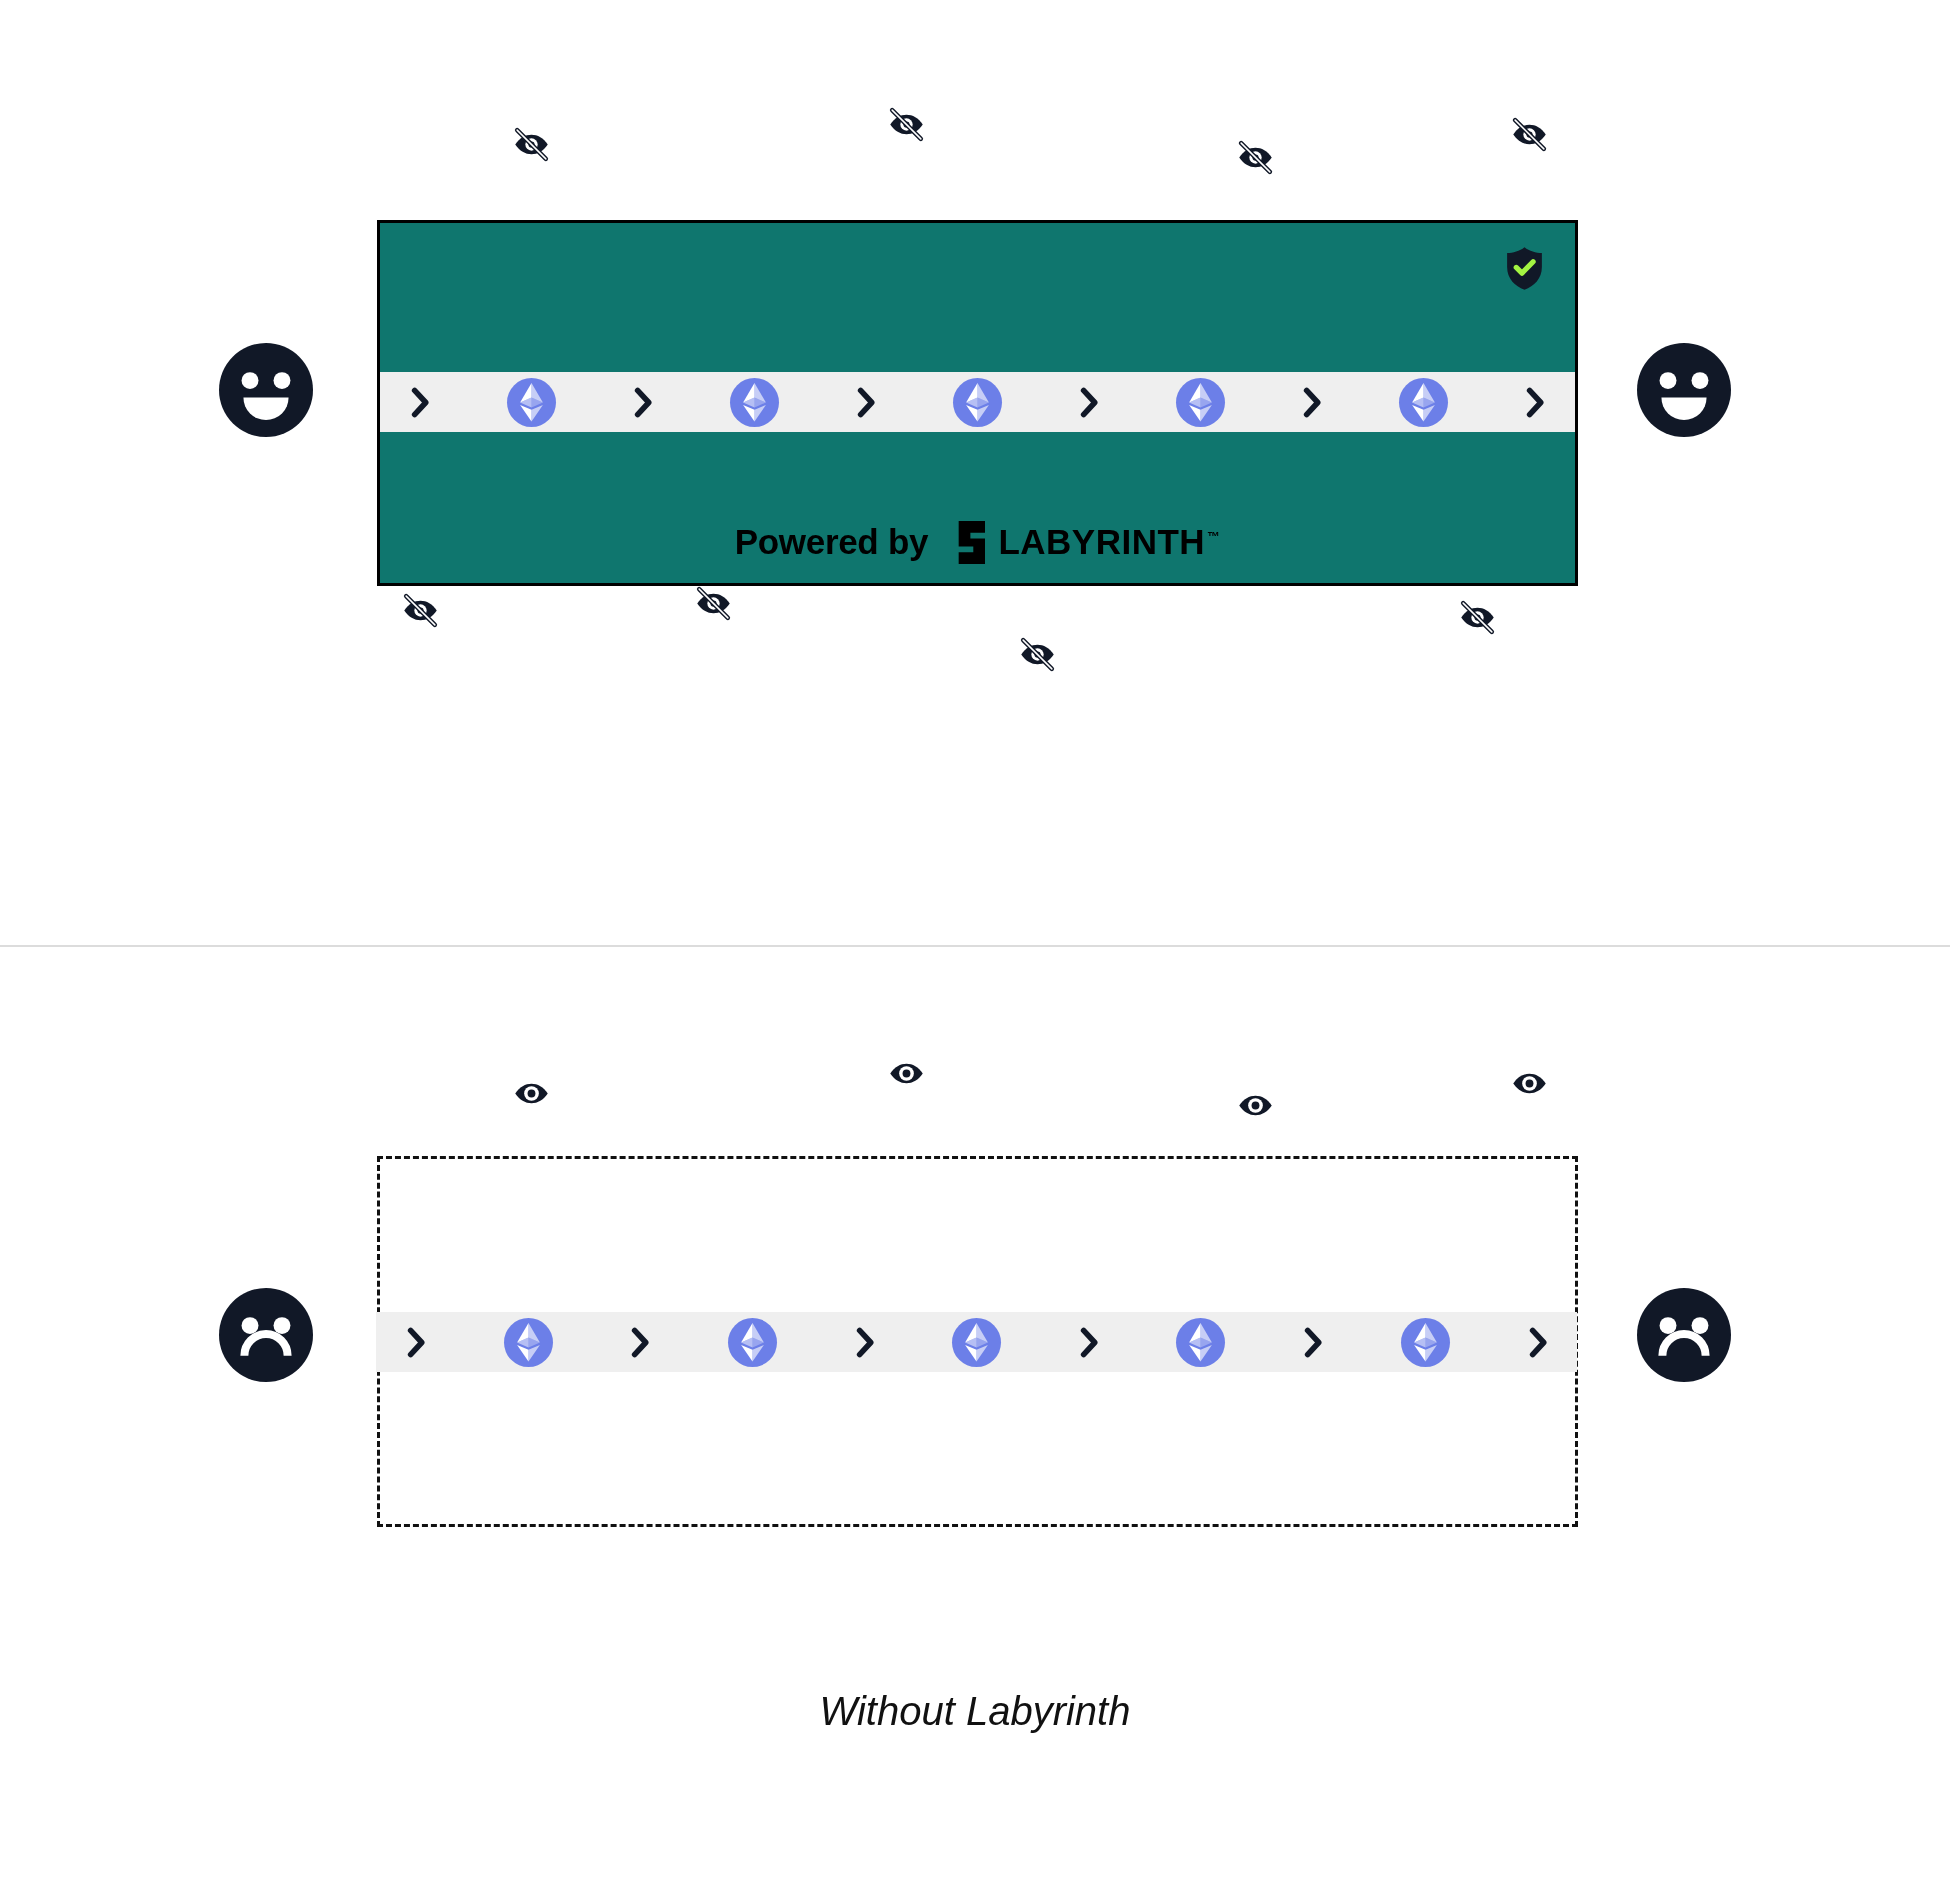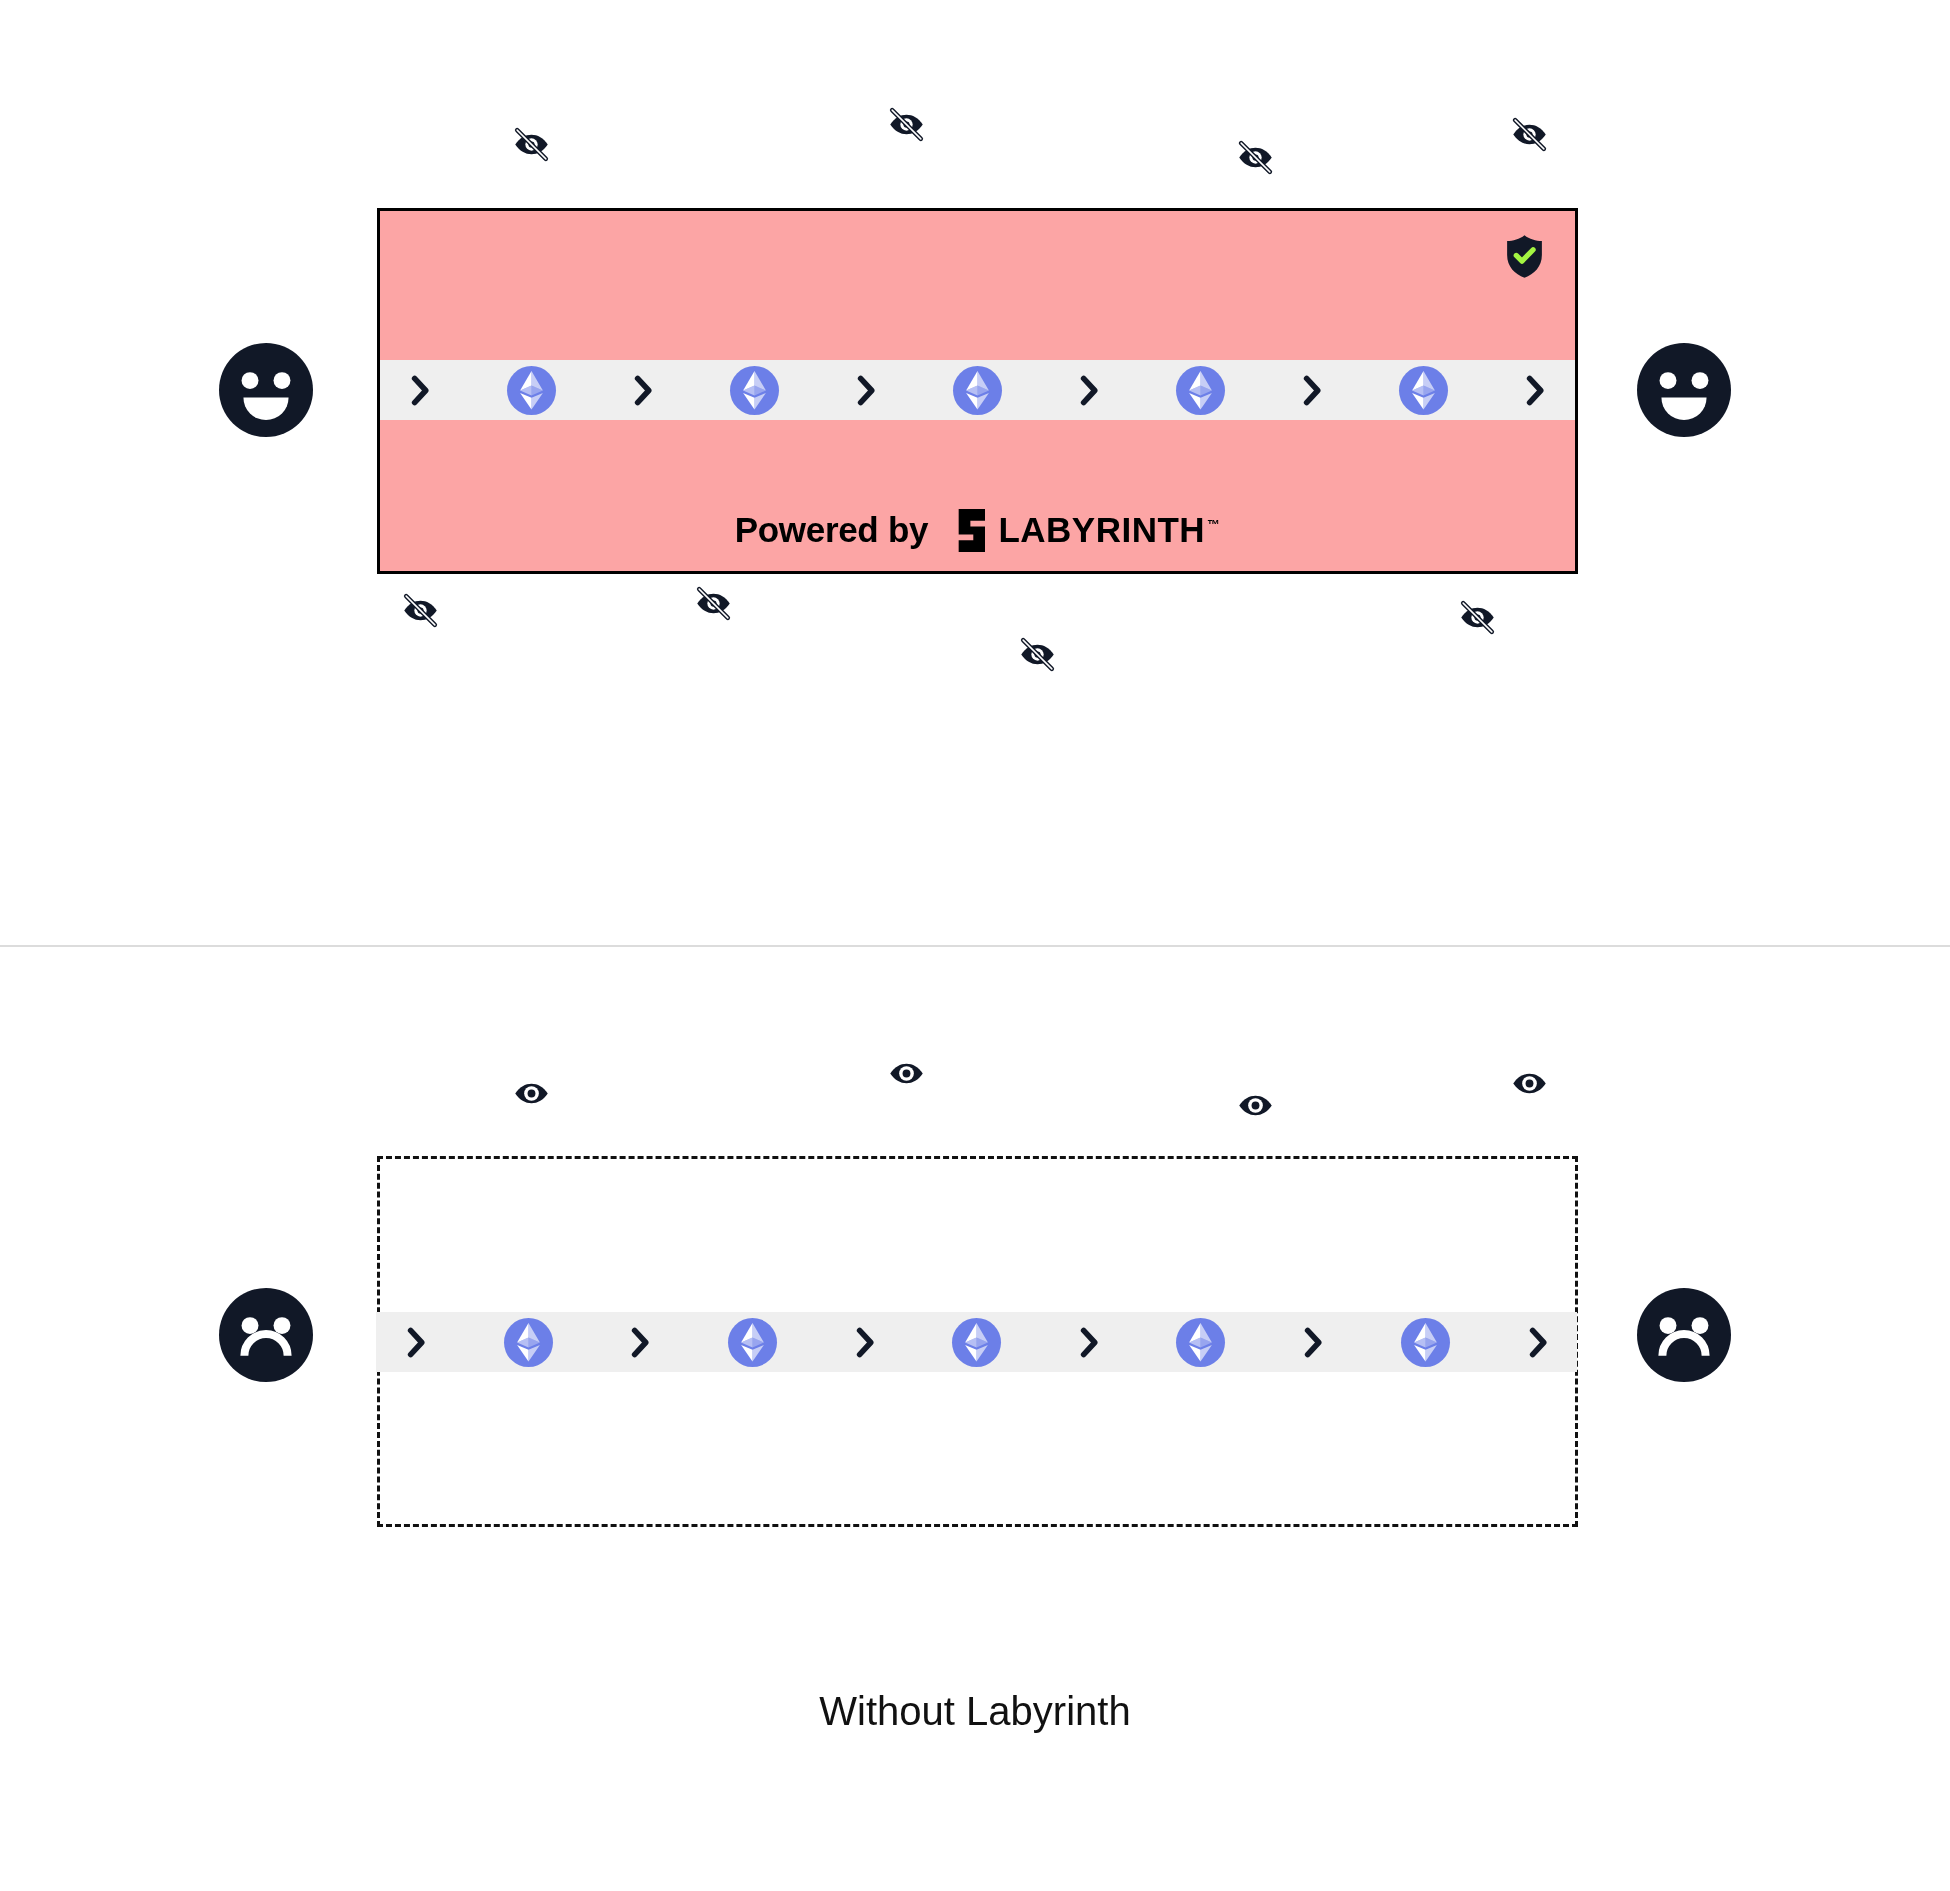--- a/index.html
+++ b/index.html
@@ -166,21 +166,21 @@
 
   
   .caption {
     position: absolute;
     left: 0;
     width: 1950px;
     text-align: center;
     color: #111111;
   }
   #caption-private { top: 733px; }
-  #caption-public  { top: 1685px; }
+  #caption-public  { top: 1685px; font-style: italic; }
   .caption-line {
     font-size: 40px;
     line-height: 52px;
     font-weight: 400;
     color: #111111;
     white-space: nowrap;
   }
 </style>
 </head>
 <body>
@@ -273,21 +273,21 @@
 
     <div class="face face-right">
       <svg viewBox="0 0 100 100" aria-hidden="true">
         <circle cx="50" cy="50" r="50" fill="#111827"></circle>
         <circle cx="33" cy="40" r="9" fill="#FFFFFF"></circle>
         <circle cx="67" cy="40" r="9" fill="#FFFFFF"></circle>
         <path d="M26 58 L74 58 A24 24 0 0 1 26 58 Z" fill="#FFFFFF"></path>
       </svg>
     </div>
 
-    <div class="panel" id="panel-private" style="background: #fca5a5;">
+    <div class="panel" id="panel-private" style="background: #0f766e; margin-top: 12px;">
 
       <div class="shield-badge">
         <svg viewBox="0 0 24 26" aria-hidden="true">
           <path d="M12 1.2 C9.3 3.4 5.6 4.4 2.3 4.4 L2.3 12.2 C2.3 18.6 6.6 23 12 24.8 C17.4 23 21.7 18.6 21.7 12.2 L21.7 4.4 C18.4 4.4 14.7 3.4 12 1.2 Z" fill="#111827"></path>
           <path d="M7.4 12.4 L10.6 15.6 L16.8 9.2" stroke="#A3F442" stroke-width="2.9" stroke-linecap="round" stroke-linejoin="round" fill="none"></path>
         </svg>
       </div>
 
       <div class="transfer-strip" style="background: rgb(239, 239, 239);">
         <svg class="chevron-icon" viewBox="0 0 12 18">

